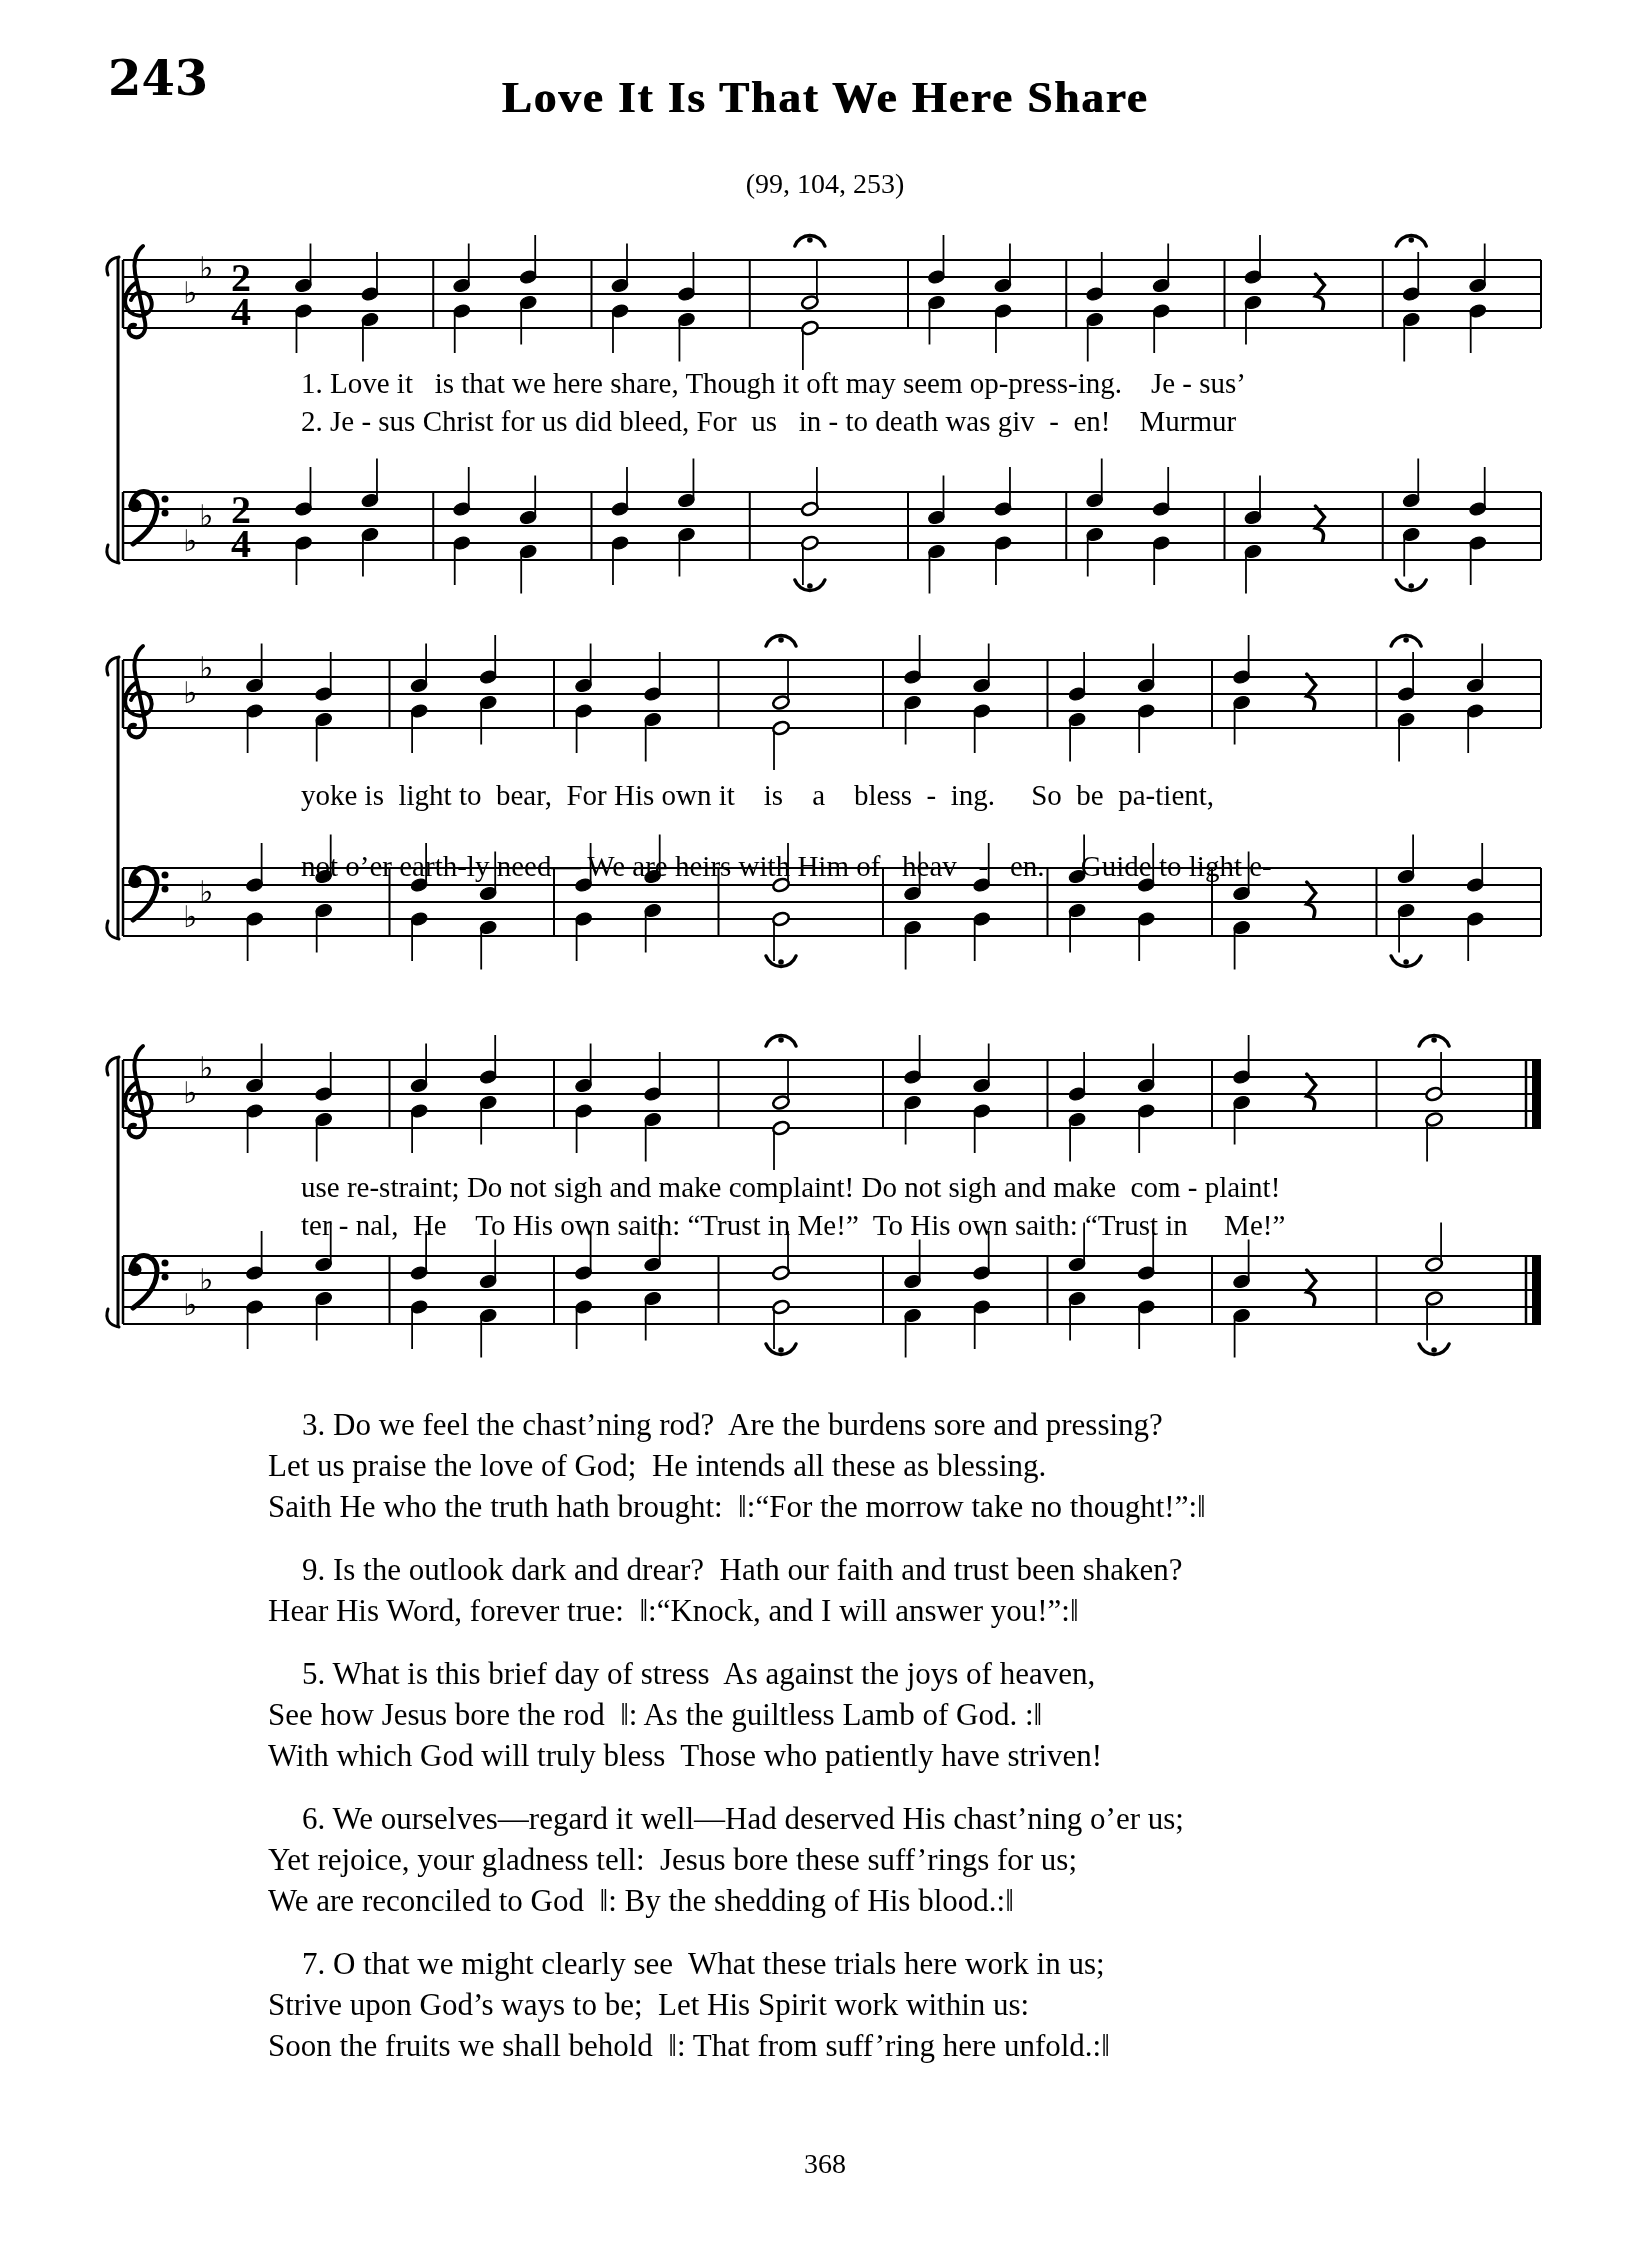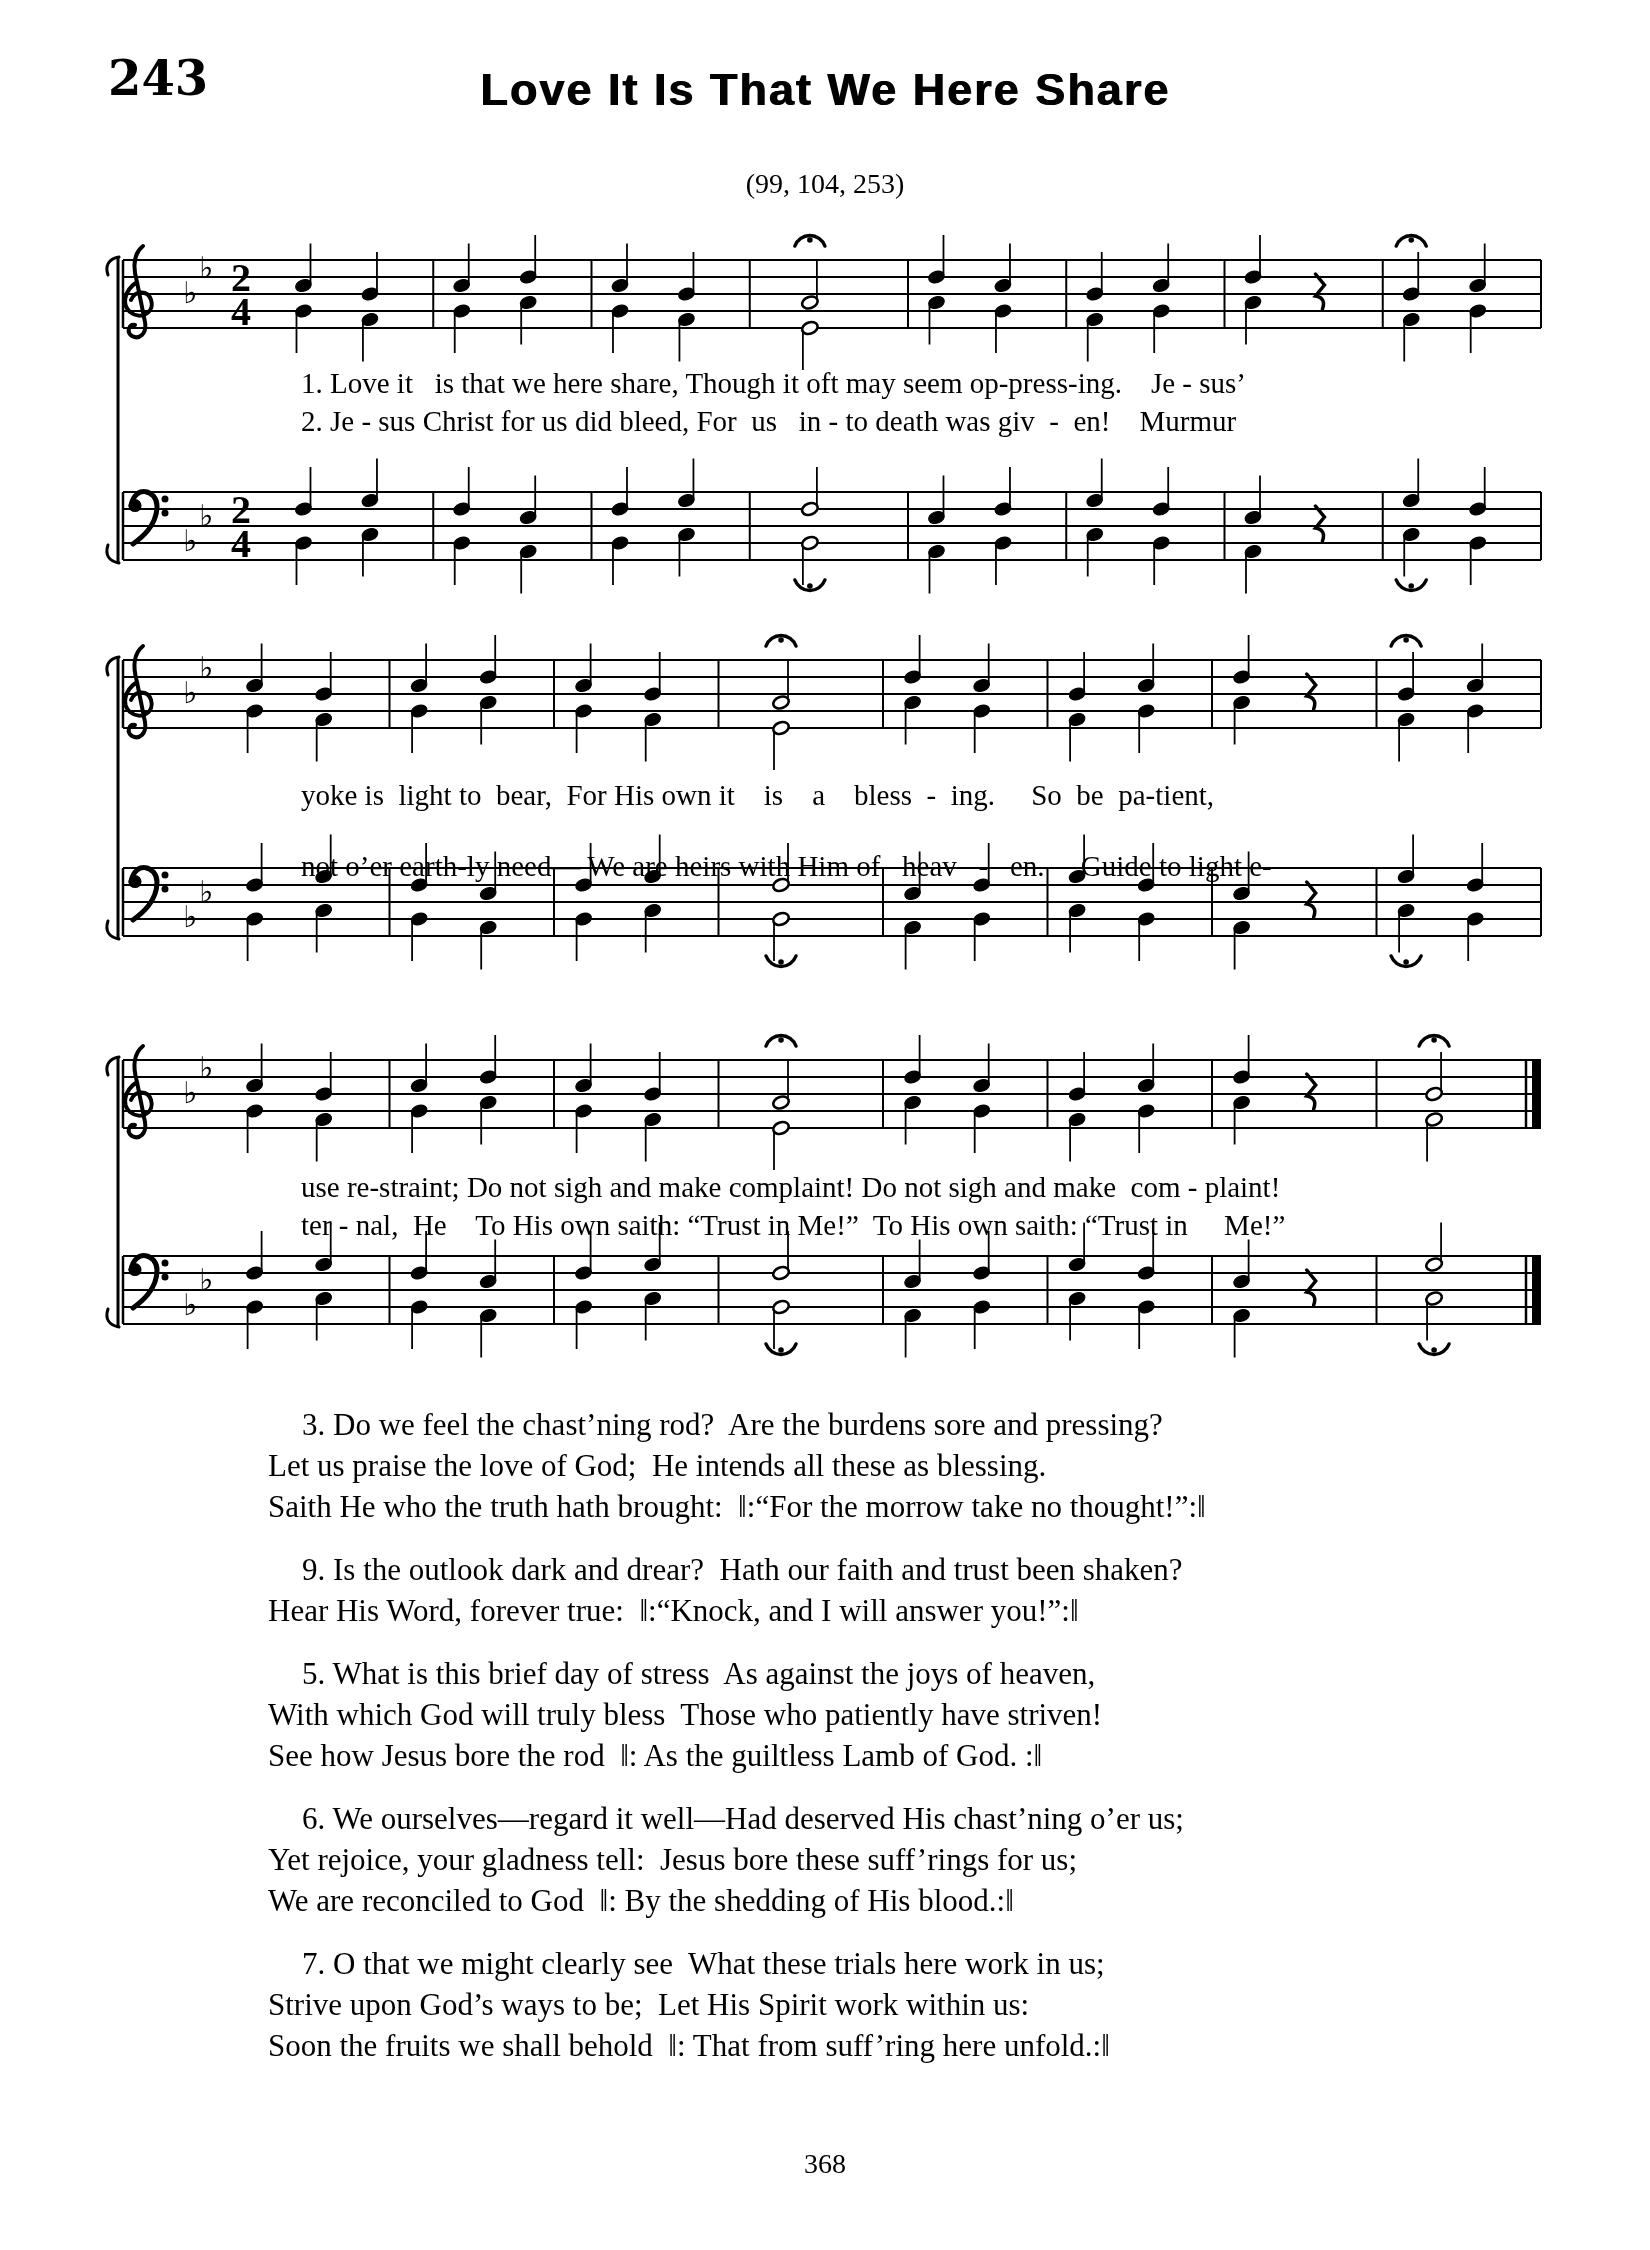--- a/index.html
+++ b/index.html
@@ -1,23 +1,23 @@
 <!DOCTYPE html>
 <html><head>
 <meta charset="utf-8">
 <style>
   html,body{margin:0;padding:0;background:#ffffff;}
   body{width:1650px;height:2250px;position:relative;color:#000;
        font-family:"Liberation Serif",serif;}
   .abs{position:absolute;}
   .hymn-number{position:absolute;left:108px;top:50px;font-size:48px;font-weight:bold;
        font-family:"DejaVu Serif",serif;}
-  .hymn-title{position:absolute;left:50%;transform:translateX(-50%);top:64px;
+  .hymn-title{position:absolute;left:50%;transform:translateX(-50%);top:71px;
        font-size:45px;font-weight:bold;letter-spacing:2px;white-space:pre;
-       font-family:Liberation Sans, sans-serif;text-shadow:1px 0 0 #000;}
+       font-family:Liberation Serif, serif;text-shadow:1px 0 0 #000;}
   .hymn-subtitle{position:absolute;left:50%;transform:translateX(-50%);top:168px;
        font-size:28px;white-space:pre;}
   .lyric{position:absolute;left:265px;font-size:29px;white-space:pre;line-height:34px;margin-left:36px;}
   .verses{position:absolute;left:268px;top:1404px;width:1200px;}
   .verse{margin:0 0 22px 0;}
   .verse-line{font-size:31px;line-height:41px;white-space:pre;}
   .verse-line.first{padding-left:34px;}
   .page-number{position:absolute;left:50%;transform:translateX(-50%);top:2148px;
        font-size:28px;}
   svg{display:block;overflow:visible;}
@@ -553,22 +553,22 @@
       <div class="verse-line first">3. Do we feel the chast’ning rod?  Are the burdens sore and pressing?</div>
       <div class="verse-line">Let us praise the love of God;  He intends all these as blessing.</div>
       <div class="verse-line">Saith He who the truth hath brought:  ‖:“For the morrow take no thought!”:‖</div>
     </div>
     <div class="verse">
       <div class="verse-line first">9. Is the outlook dark and drear?  Hath our faith and trust been shaken?</div>
       <div class="verse-line">Hear His Word, forever true:  ‖:“Knock, and I will answer you!”:‖</div>
     </div>
     <div class="verse">
       <div class="verse-line first">5. What is this brief day of stress  As against the joys of heaven,</div>
+      <div class="verse-line">See how Jesus bore the rod  ‖: As the guiltless Lamb of God. :‖</div>
       <div class="verse-line">With which God will truly bless  Those who patiently have striven!</div>
-      <div class="verse-line">See how Jesus bore the rod  ‖: As the guiltless Lamb of God. :‖</div>
     </div>
     <div class="verse">
       <div class="verse-line first">6. We ourselves—regard it well—Had deserved His chast’ning o’er us;</div>
       <div class="verse-line">Yet rejoice, your gladness tell:  Jesus bore these suff’rings for us;</div>
       <div class="verse-line">We are reconciled to God  ‖: By the shedding of His blood.:‖</div>
     </div>
     <div class="verse">
       <div class="verse-line first">7. O that we might clearly see  What these trials here work in us;</div>
       <div class="verse-line">Strive upon God’s ways to be;  Let His Spirit work within us:</div>
       <div class="verse-line">Soon the fruits we shall behold  ‖: That from suff’ring here unfold.:‖</div>

